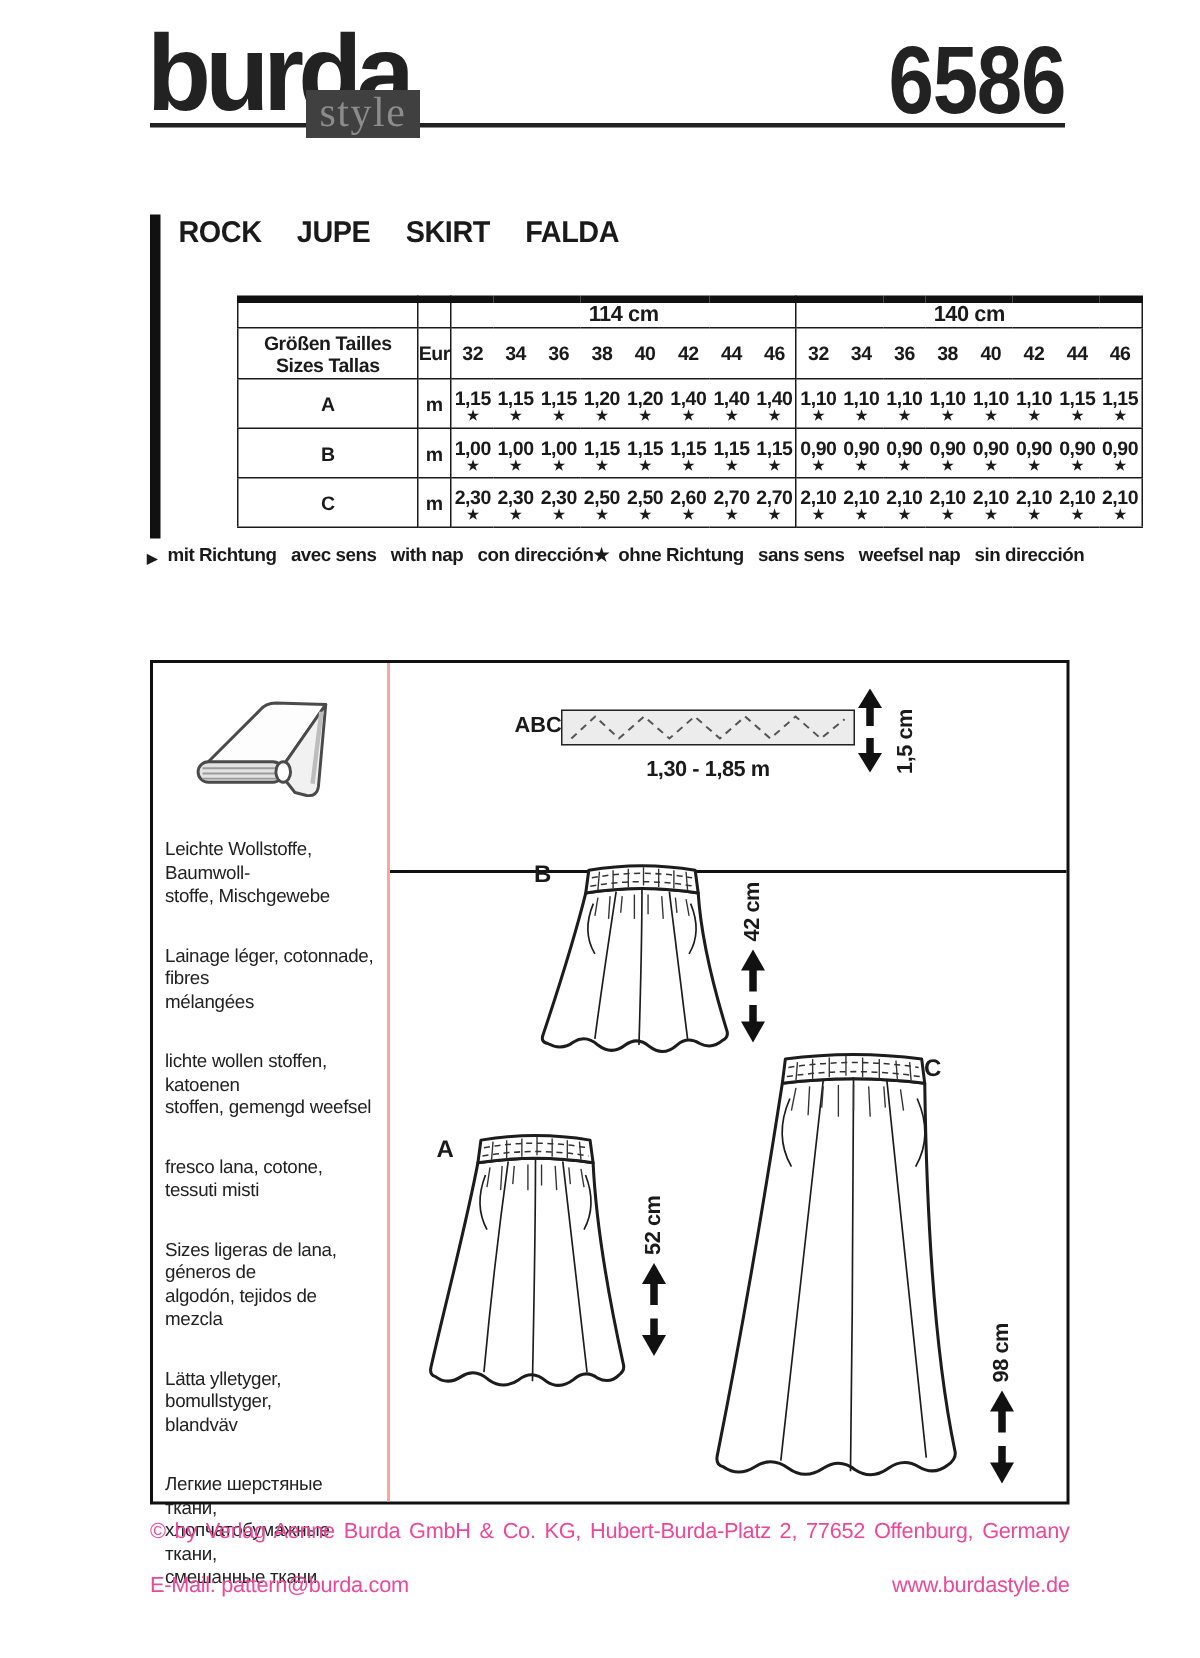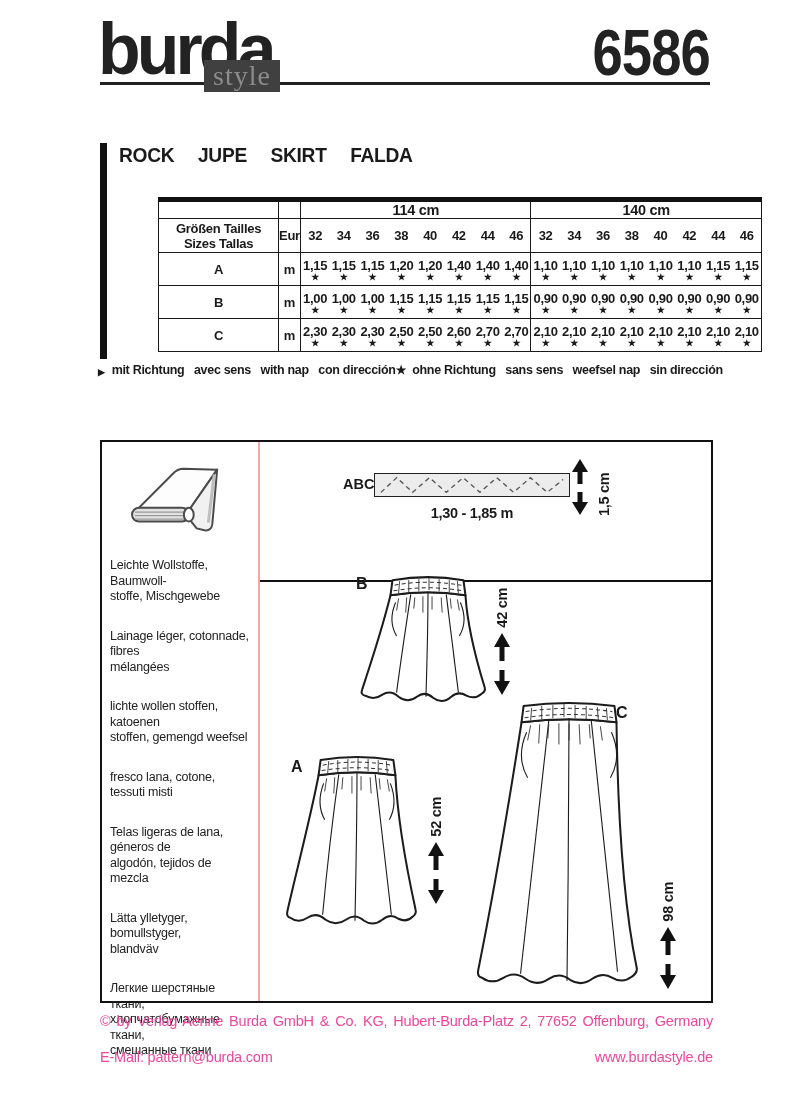--- a/index.html
+++ b/index.html
@@ -367,21 +367,21 @@
       </div>
       <div id="fabric-items">
           <div class="fabric-item">Leichte Wollstoffe, Baumwoll-
 stoffe, Mischgewebe</div>
           <div class="fabric-item">Lainage léger, cotonnade, fibres
 mélangées</div>
           <div class="fabric-item">lichte wollen stoffen, katoenen
 stoffen, gemengd weefsel</div>
           <div class="fabric-item">fresco lana, cotone,
 tessuti misti</div>
-          <div class="fabric-item">Telas ligeras de lana, géneros de
+          <div class="fabric-item">Sizes ligeras de lana, géneros de
 algodón, tejidos de mezcla</div>
           <div class="fabric-item">Lätta ylletyger, bomullstyger,
 blandväv</div>
           <div class="fabric-item">Легкие шерстяные ткани,
 хлопчатобумажные ткани,
 смешанные ткани</div>
         </div>
     </div>
 
     <div class="hdiv"></div>

